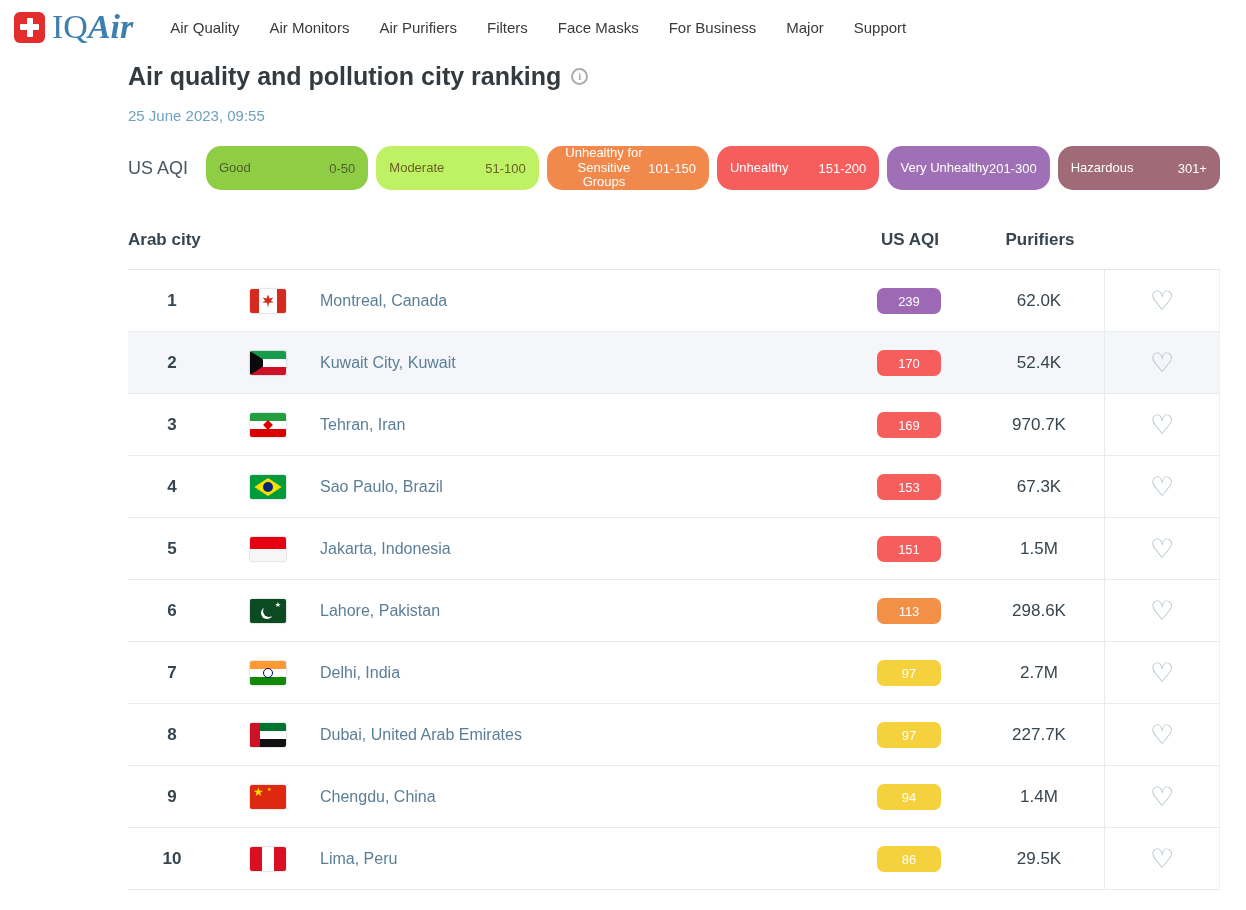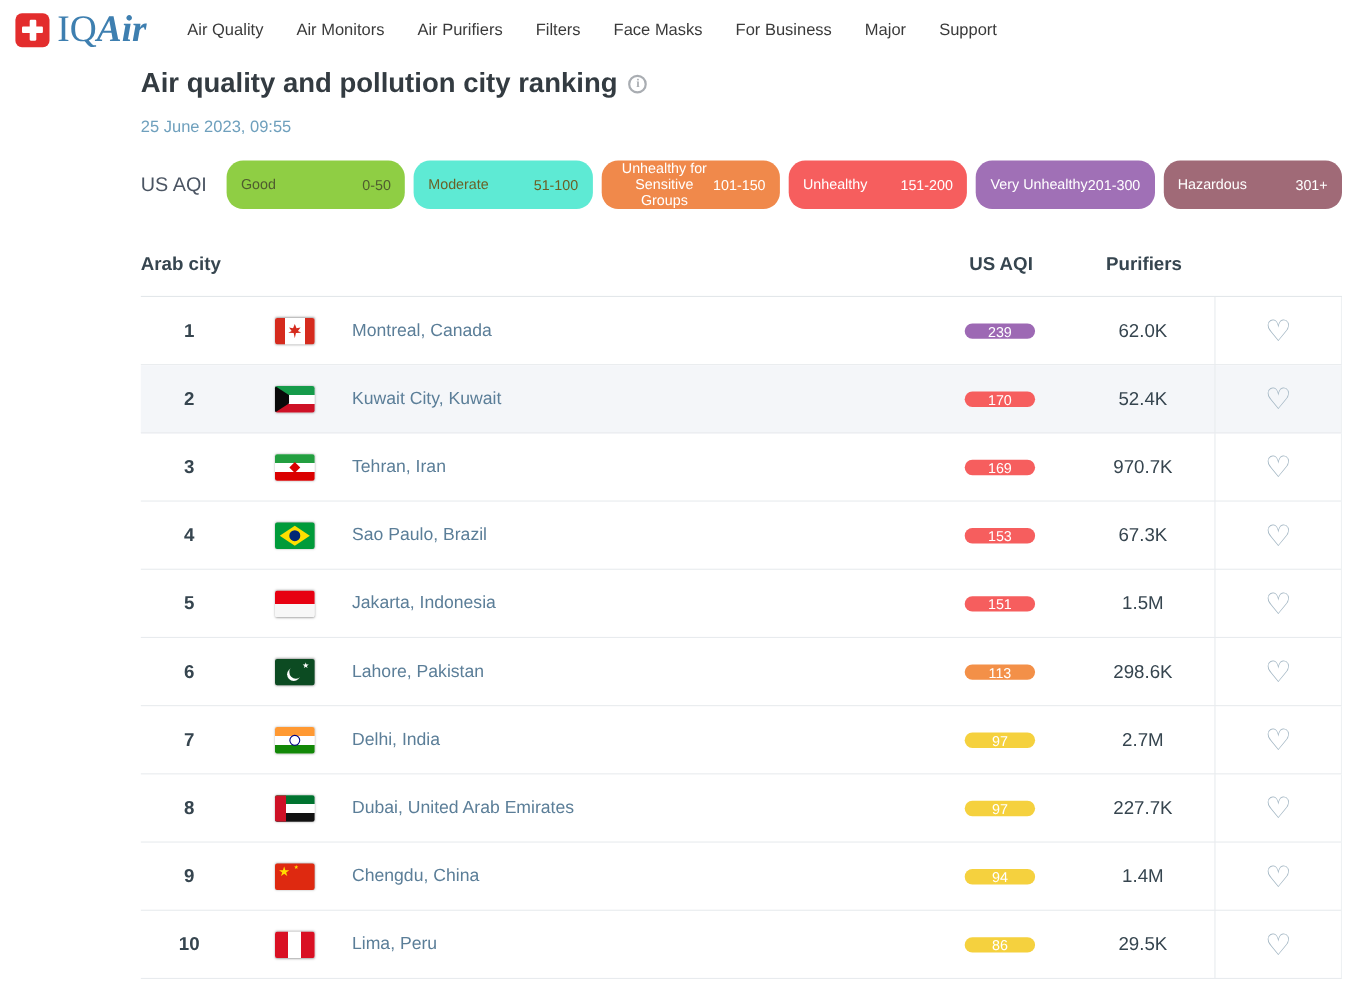--- a/index.html
+++ b/index.html
@@ -37,41 +37,41 @@
   .legend { display:flex; align-items:center; margin-top:22px; }
   .legend-label { width:70px; flex:none; font-size:18px; color:#4b5563; }
   .lg-badge {
     flex:1; height:44px; border-radius:15px; margin-left:8px;
     display:flex; align-items:center; padding:0 13px;
     font-size:13px; color:#fff;
   }
   .lg-name { flex:1; line-height:1.15; }
   .lg-range { white-space:nowrap; }
   .lg-good      { background:#8fce44; color:#4f5d2f; }
-  .lg-moderate  { background:#5eead4; color:#6b6026; }
+  .lg-moderate  { background:#bef264; color:#6b6026; }
   .lg-usg       { background:#f0894b; } .lg-usg .lg-name { text-align:center; }
   .lg-unhealthy { background:#f65e5e; }
   .lg-vu        { background:#a070b6;justify-content:space-between; } .lg-vu .lg-name { text-align:center; }
   .lg-haz       { background:#a06a77; }
 
   
   .tbl { margin-top:20px; }
   .thead, .row { display:grid; grid-template-columns:88px 104px 1fr 130px 130px 115px; align-items:center; }
   .thead { height:60px; border-bottom:1px solid #e3e7ea; }
   .th { font-size:17px; font-weight:bold; color:#36454f; }
   .h-city { padding-left:0; }
   .h-aqi, .h-fol { text-align:center; }
   .row { height:62px; border-bottom:1px solid #e8ebee; border-right:1px solid #eef1f3; }
   .row.hl { background:#f4f6f9; }
   .rank { text-align:center; font-size:17px; font-weight:bold; color:#36454f; }
   .flagc { display:flex; justify-content:center; }
   .city-link { color:#5b7e98; font-size:16px; text-decoration:none; cursor:pointer; }
   .aqic { display:flex; justify-content:center; }
   .badge {
-    min-width:64px; height:14px; border-radius:7px; padding:0 8px;
+    min-width:64px; height:26px; border-radius:7px; padding:0 8px;
     display:flex; align-items:center; justify-content:center;
     color:#fff; font-size:13px;
   }
   .b-purple { background:#9d69b4; }
   .b-red    { background:#f65e5e; }
   .b-orange { background:#f39048; }
   .b-yellow { background:#f5d13e; }
   .fol { text-align:center; font-size:17px; color:#36454f; }
   .heartc { height:62px; display:flex; align-items:center; justify-content:center; border-left:1px solid #e8ebee; }
   .heart-ic { font-size:27px; color:#a4b7c4; line-height:1; cursor:pointer; }

